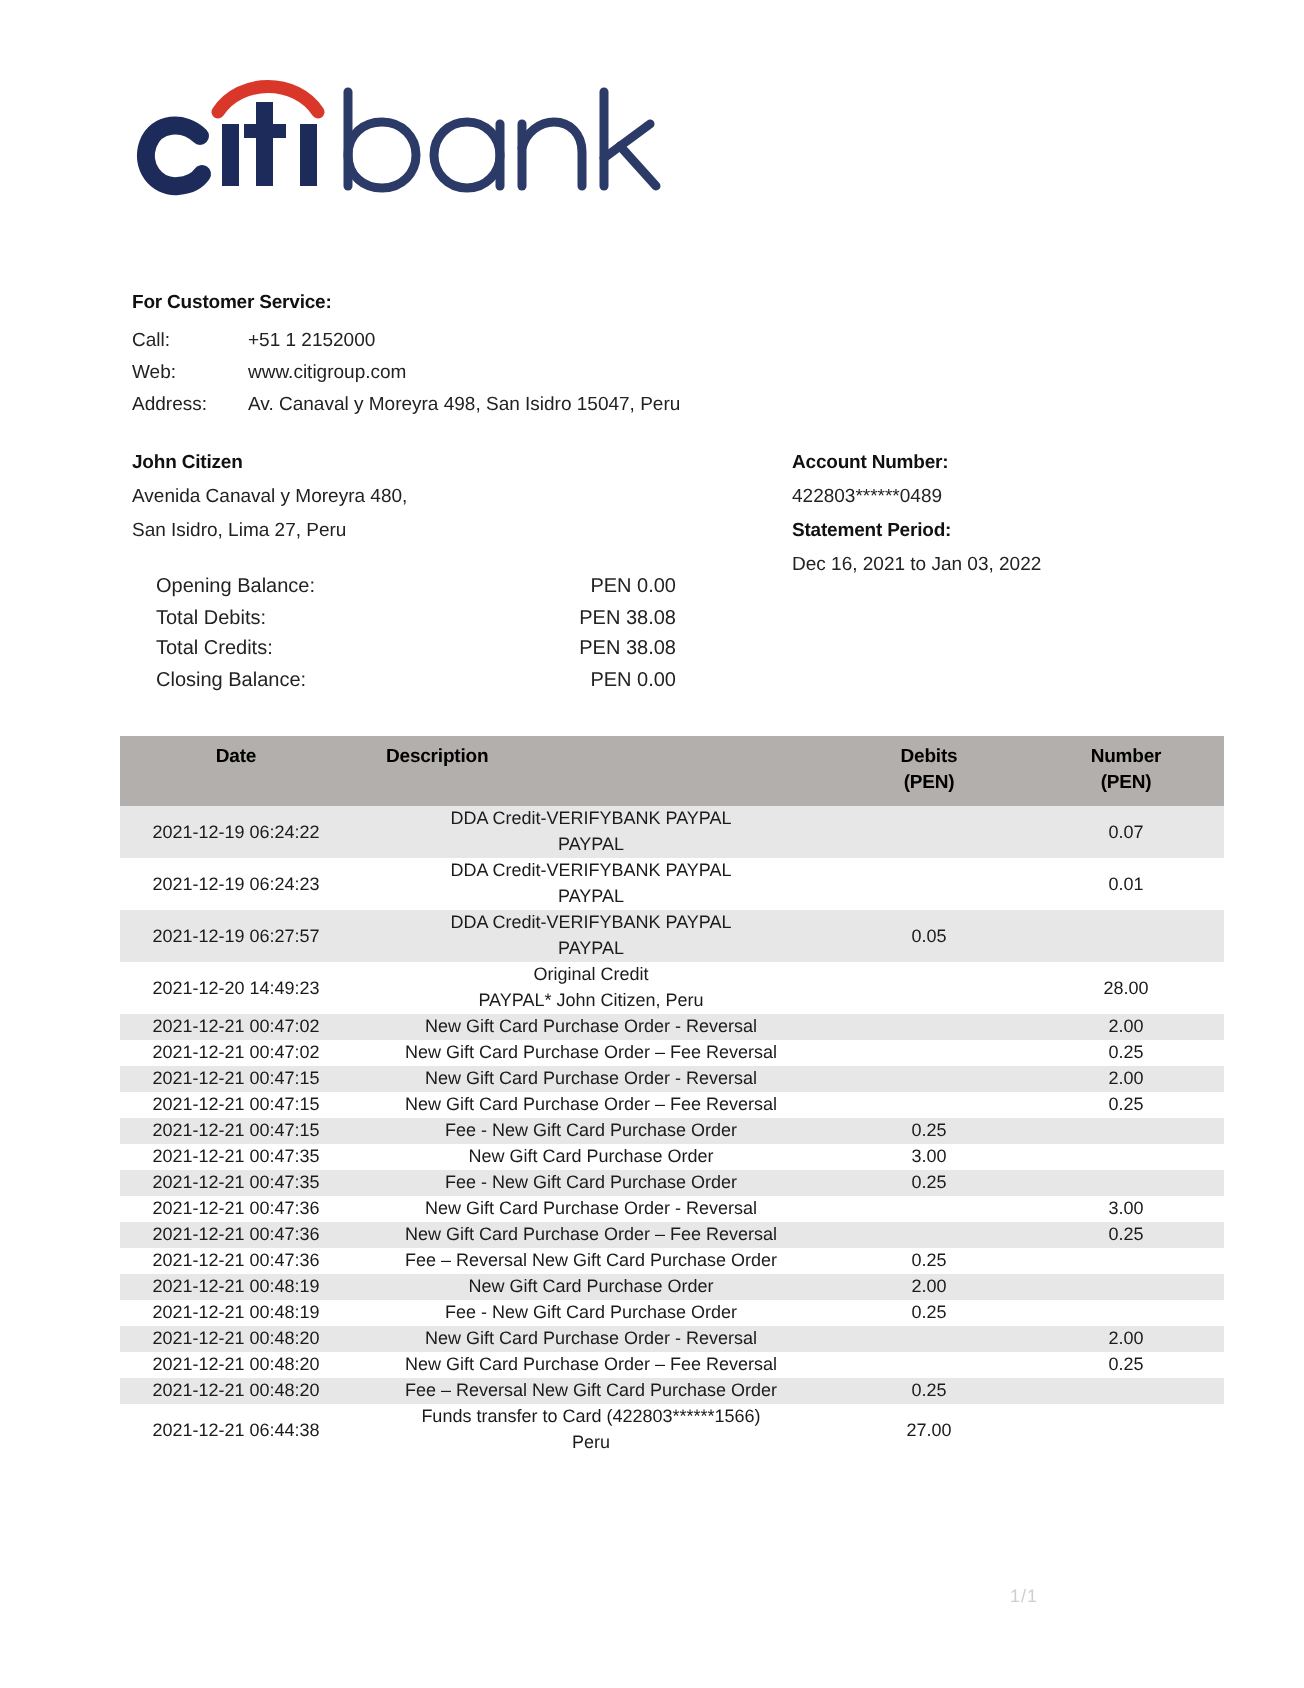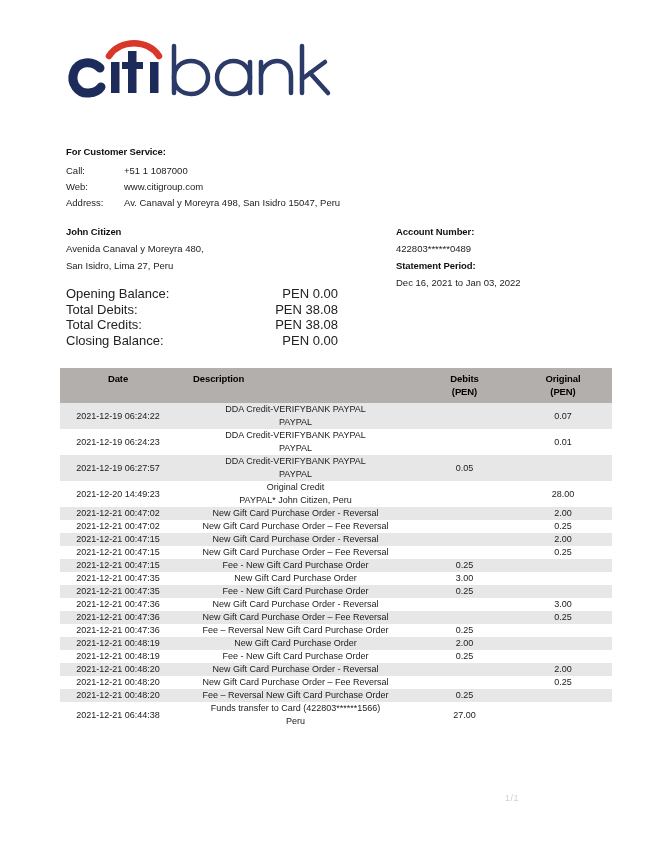--- a/index.html
+++ b/index.html
@@ -98,23 +98,24 @@
   }
   .sum-title {
     font-size: 9.5px;
     font-weight: bold;
     color: #111;
     margin-bottom: 4px;
     letter-spacing: -0.1px;
   }
   .sum-row {
     display: flex;
-    font-size: 13px;
+    font-size: 10px;
     color: #222;
     line-height: 15.5px;
+    margin-left: 12px;
   }
   .sum-label {
     flex: 1;
   }
   .sum-val {
     width: 96px;
     flex: 0 0 96px;
     text-align: right;
   }
 
@@ -237,21 +238,21 @@
       <path d="M240 45 L263 28" stroke="#2b3a66" stroke-width="4.5" fill="none" stroke-linecap="round"></path>
       <path d="M248 39 L266 59" stroke="#2b3a66" stroke-width="4.5" fill="none" stroke-linecap="round"></path>
     </svg>
   </div>
 
   <div class="cs-block">
     <div class="cs-title">For Customer Service:</div>
 
     <div class="cs-row">
       <div class="cs-label">Call:</div>
-      <div class="cs-value">+51 1 1087000</div>
+      <div class="cs-value">+51 1 2152000</div>
     </div>
 
     <div class="cs-row">
       <div class="cs-label">Web:</div>
       <div class="cs-value">www.citigroup.com</div>
     </div>
 
     <div class="cs-row">
       <div class="cs-label">Address:</div>
       <div class="cs-value">Av. Canaval y Moreyra 498, San Isidro 15047, Peru</div>
@@ -294,21 +295,21 @@
   <table class="tbl">
     <thead>
       <tr>
         <th class="th-date">Date</th>
         <th class="th-desc">Description</th>
         <th class="th-debit">
           <span>Debits</span>
           <span class="th-sub">(PEN)</span>
         </th>
         <th class="th-credit">
-          <span>Original</span>
+          <span>Number</span>
           <span class="th-sub">(PEN)</span>
         </th>
       </tr>
     </thead>
     <tbody id="tbody">
         <tr class="stripe">
           <td class="td-date">2021-12-19 06:24:22</td>
           <td class="td-desc"><span>DDA Credit-VERIFYBANK PAYPAL</span><span class="desc-l2">PAYPAL</span></td>
           <td class="td-debit"></td>
           <td class="td-credit">0.07</td>

